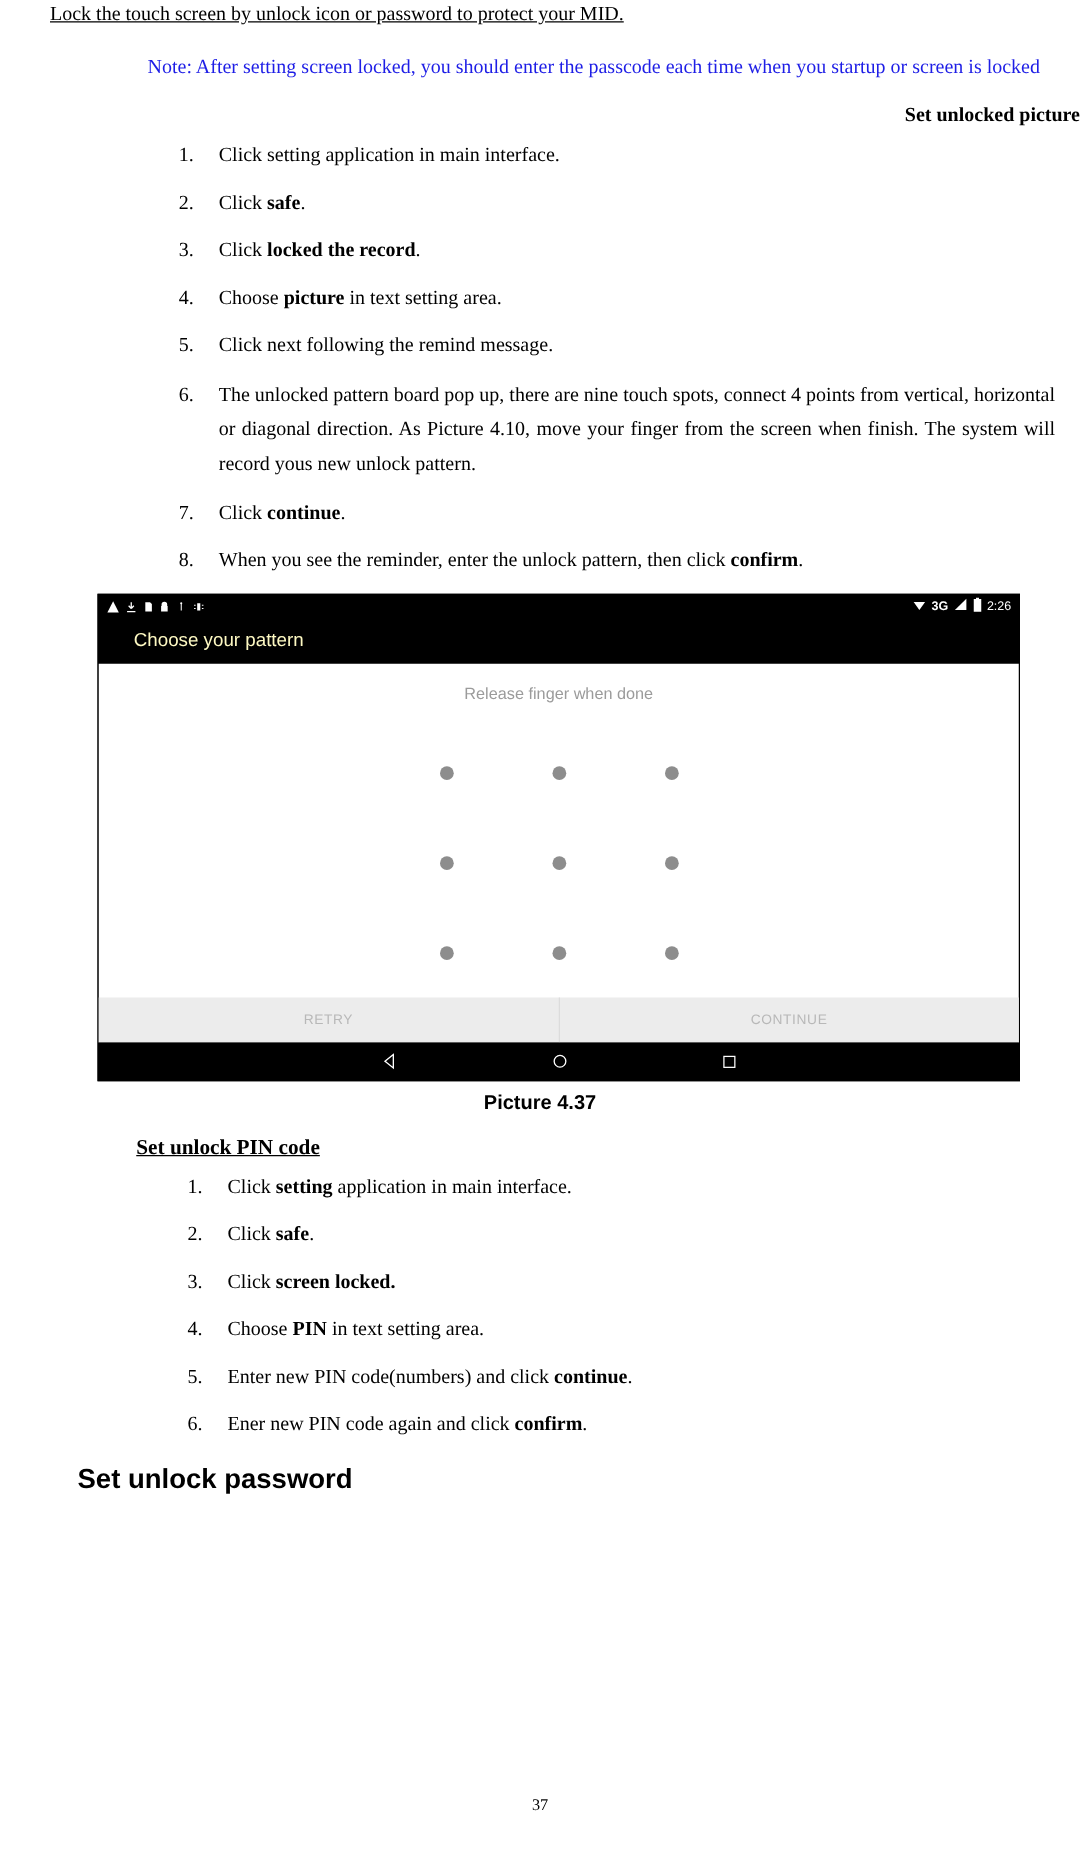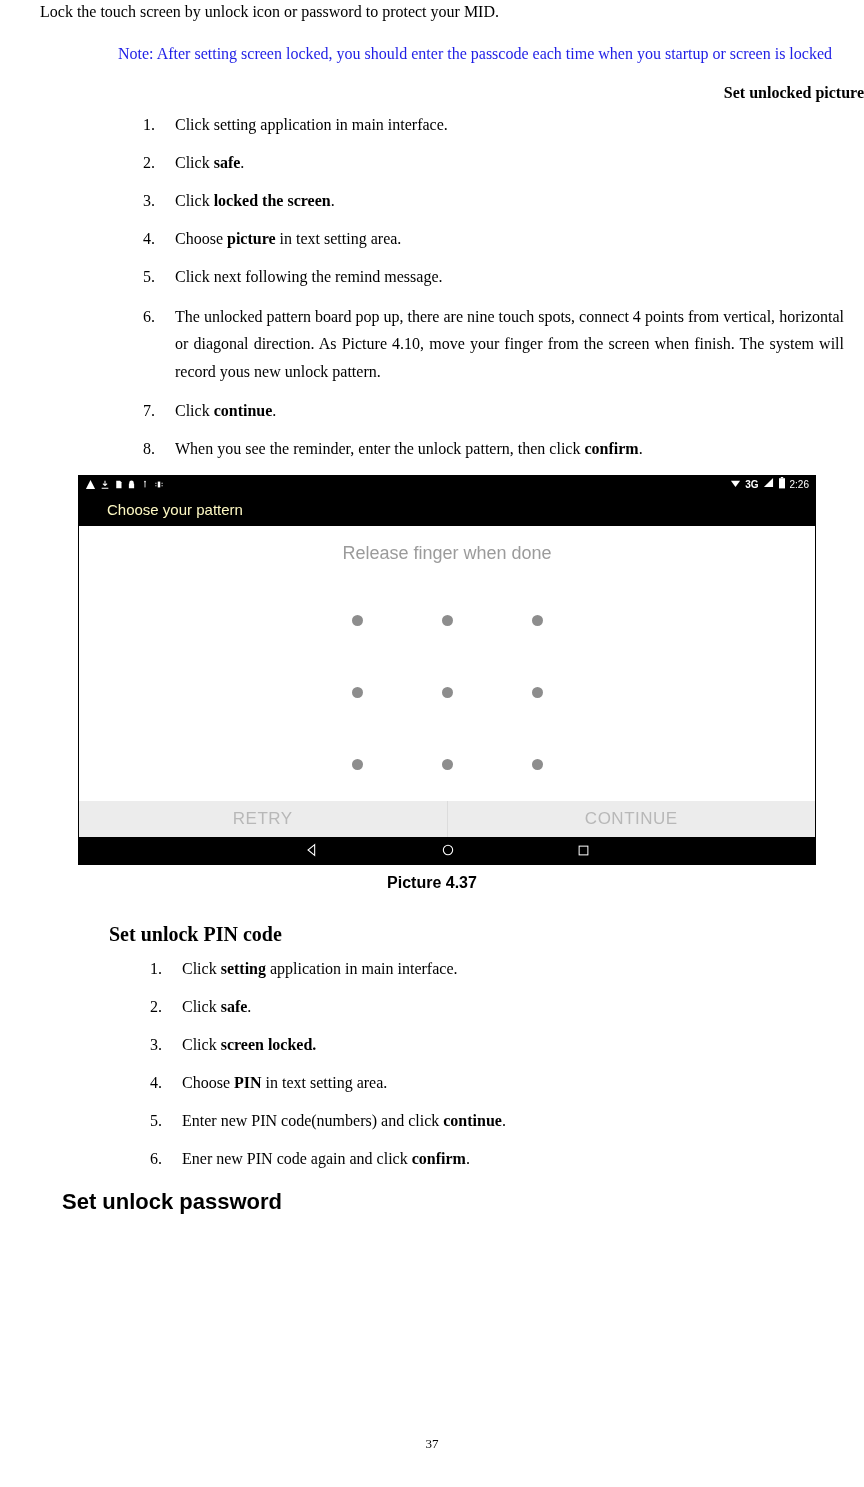--- a/index.html
+++ b/index.html
@@ -13,38 +13,38 @@
       color: #000;
       position: relative;
     }
     .heading { font-weight: bold; margin-top: 10px; margin-bottom: 8px; text-align: right; }
     .list { padding-left: 175px; padding-right: 20px; }
     .list-item { margin-bottom: 14px; position: relative; text-align: justify; }
     .list-item .num { position: absolute; left: -32px; top: 0; }
     .bold { font-weight: bold; }
     .caption { text-align: center; font-family: Arial, sans-serif; font-weight: bold; margin: 6px 0 10px 0; }
     .h-arial { font-family: Arial, sans-serif; font-weight: bold; margin: 10px 0 8px 62px; font-size: 22px; }
-    .heading2 { font-weight: bold; margin: 24px 0 8px 109px; font-size: 20px; }
-    .intro { margin-left: 40px; margin-bottom: 16px; padding-right: 36px; }
+    .heading2 { font-weight: bold; margin: 10px 0 8px 109px; font-size: 17px; text-decoration: underline; }
+    .intro { margin-left: 40px; margin-bottom: 16px; padding-right: 36px; text-decoration: underline; }
     .pagenum { position: absolute; bottom: 34px; width: 100%; text-align: center; font-size: 13px; }
 
     
     .shot-wrap { margin: 10px 48px 6px 78px; }
     .shot { border: 1px solid #000; height: 390px; background: #000; display: flex; flex-direction: column; }
     .statusbar { height: 22px; background: #000; color: #fff; display: flex; align-items: center; justify-content: space-between; font-family: Arial, sans-serif; font-size: 10px; padding: 0 6px; }
     .statusbar .left, .statusbar .right { display: flex; gap: 4px; }
     .statusbar svg { fill: #fff; }
     .titlebar { height: 38px; background: #000; color: #fef9c3; display: flex; align-items: center; padding-left: 28px; font-family: Arial, sans-serif; font-size: 15px; font-weight: 500; }
     .whitepane { flex: 1; background: #fff; display: flex; flex-direction: column; align-items: center; padding-top: 14px; }
-    .hint { color: #9b9b9b; font-family: Arial, sans-serif; font-size: 18px; margin-bottom: 18px; }
+    .hint { color: #9b9b9b; font-family: Arial, sans-serif; font-size: 13px; margin-bottom: 18px; }
     .dotgrid { display: grid; grid-template-columns: repeat(3, 90px); grid-template-rows: repeat(3, 72px); }
     .dotcell { display: flex; align-items: center; justify-content: center; }
     .dot { width: 11px; height: 11px; border-radius: 50%; background: #8d8d8d; }
     .btnrow { height: 36px; background: #ececec; display: flex; width: 100%; }
-    .btnrow .btn { flex: 1; display: flex; align-items: center; justify-content: center; font-family: Arial, sans-serif; font-size: 17px; color: #b8b8b8; letter-spacing: 0.5px; }
+    .btnrow .btn { flex: 1; display: flex; align-items: center; justify-content: center; font-family: Arial, sans-serif; font-size: 11px; color: #b8b8b8; letter-spacing: 0.5px; }
     .btnrow .sep { width: 1px; background: #dcdcdc; }
     .navbar { height: 32px; background: #000; display: flex; align-items: center; justify-content: center; gap: 120px; }
     .navbar svg { stroke: #fff; fill: none; stroke-width: 1.6; }
   </style>
 </head>
 <body>
 
 <p class="intro">Lock the touch screen by unlock icon or password to protect your MID.</p>
 
 <style>
@@ -53,21 +53,21 @@
 <style></style>
 <p style="color:#1e1ee6; margin:6px 4px 14px 0; line-height:1.7;">
   <span style="display:inline-block; width:118px;"></span><span>Note: After setting screen locked, you should enter the passcode each time when you startup or screen is locked</span>
 </p>
 
 <p class="heading" style="margin-left:100px;">Set unlocked picture</p>
 
 <div class="list">
   <div class="list-item"><span class="num">1.</span><span>Click setting application in main interface.</span></div>
   <div class="list-item"><span class="num">2.</span><span>Click </span><span class="bold">safe</span><span>.</span></div>
-  <div class="list-item"><span class="num">3.</span><span>Click </span><span class="bold">locked the screen</span><span>.</span></div>
+  <div class="list-item"><span class="num">3.</span><span>Click </span><span class="bold">locked the record</span><span>.</span></div>
   <div class="list-item"><span class="num">4.</span><span>Choose </span><span class="bold">picture</span><span> in text setting area.</span></div>
   <div class="list-item"><span class="num">5.</span><span>Click next following the remind message.</span></div>
   <div class="list-item" style="line-height:1.7;"><span class="num">6.</span><span>The unlocked pattern board pop up, there are nine touch spots, connect 4 points from vertical, horizontal or diagonal direction. As Picture 4.10, move your finger from the screen when finish. The system will record yous new unlock pattern.</span></div>
   <div class="list-item"><span class="num">7.</span><span>Click </span><span class="bold">continue</span><span>.</span></div>
   <div class="list-item"><span class="num">8.</span><span>When you see the reminder, enter the unlock pattern, then click </span><span class="bold">confirm</span><span>.</span></div>
 </div>
 
 <div class="shot-wrap">
   <div class="shot">
     <div class="statusbar">

